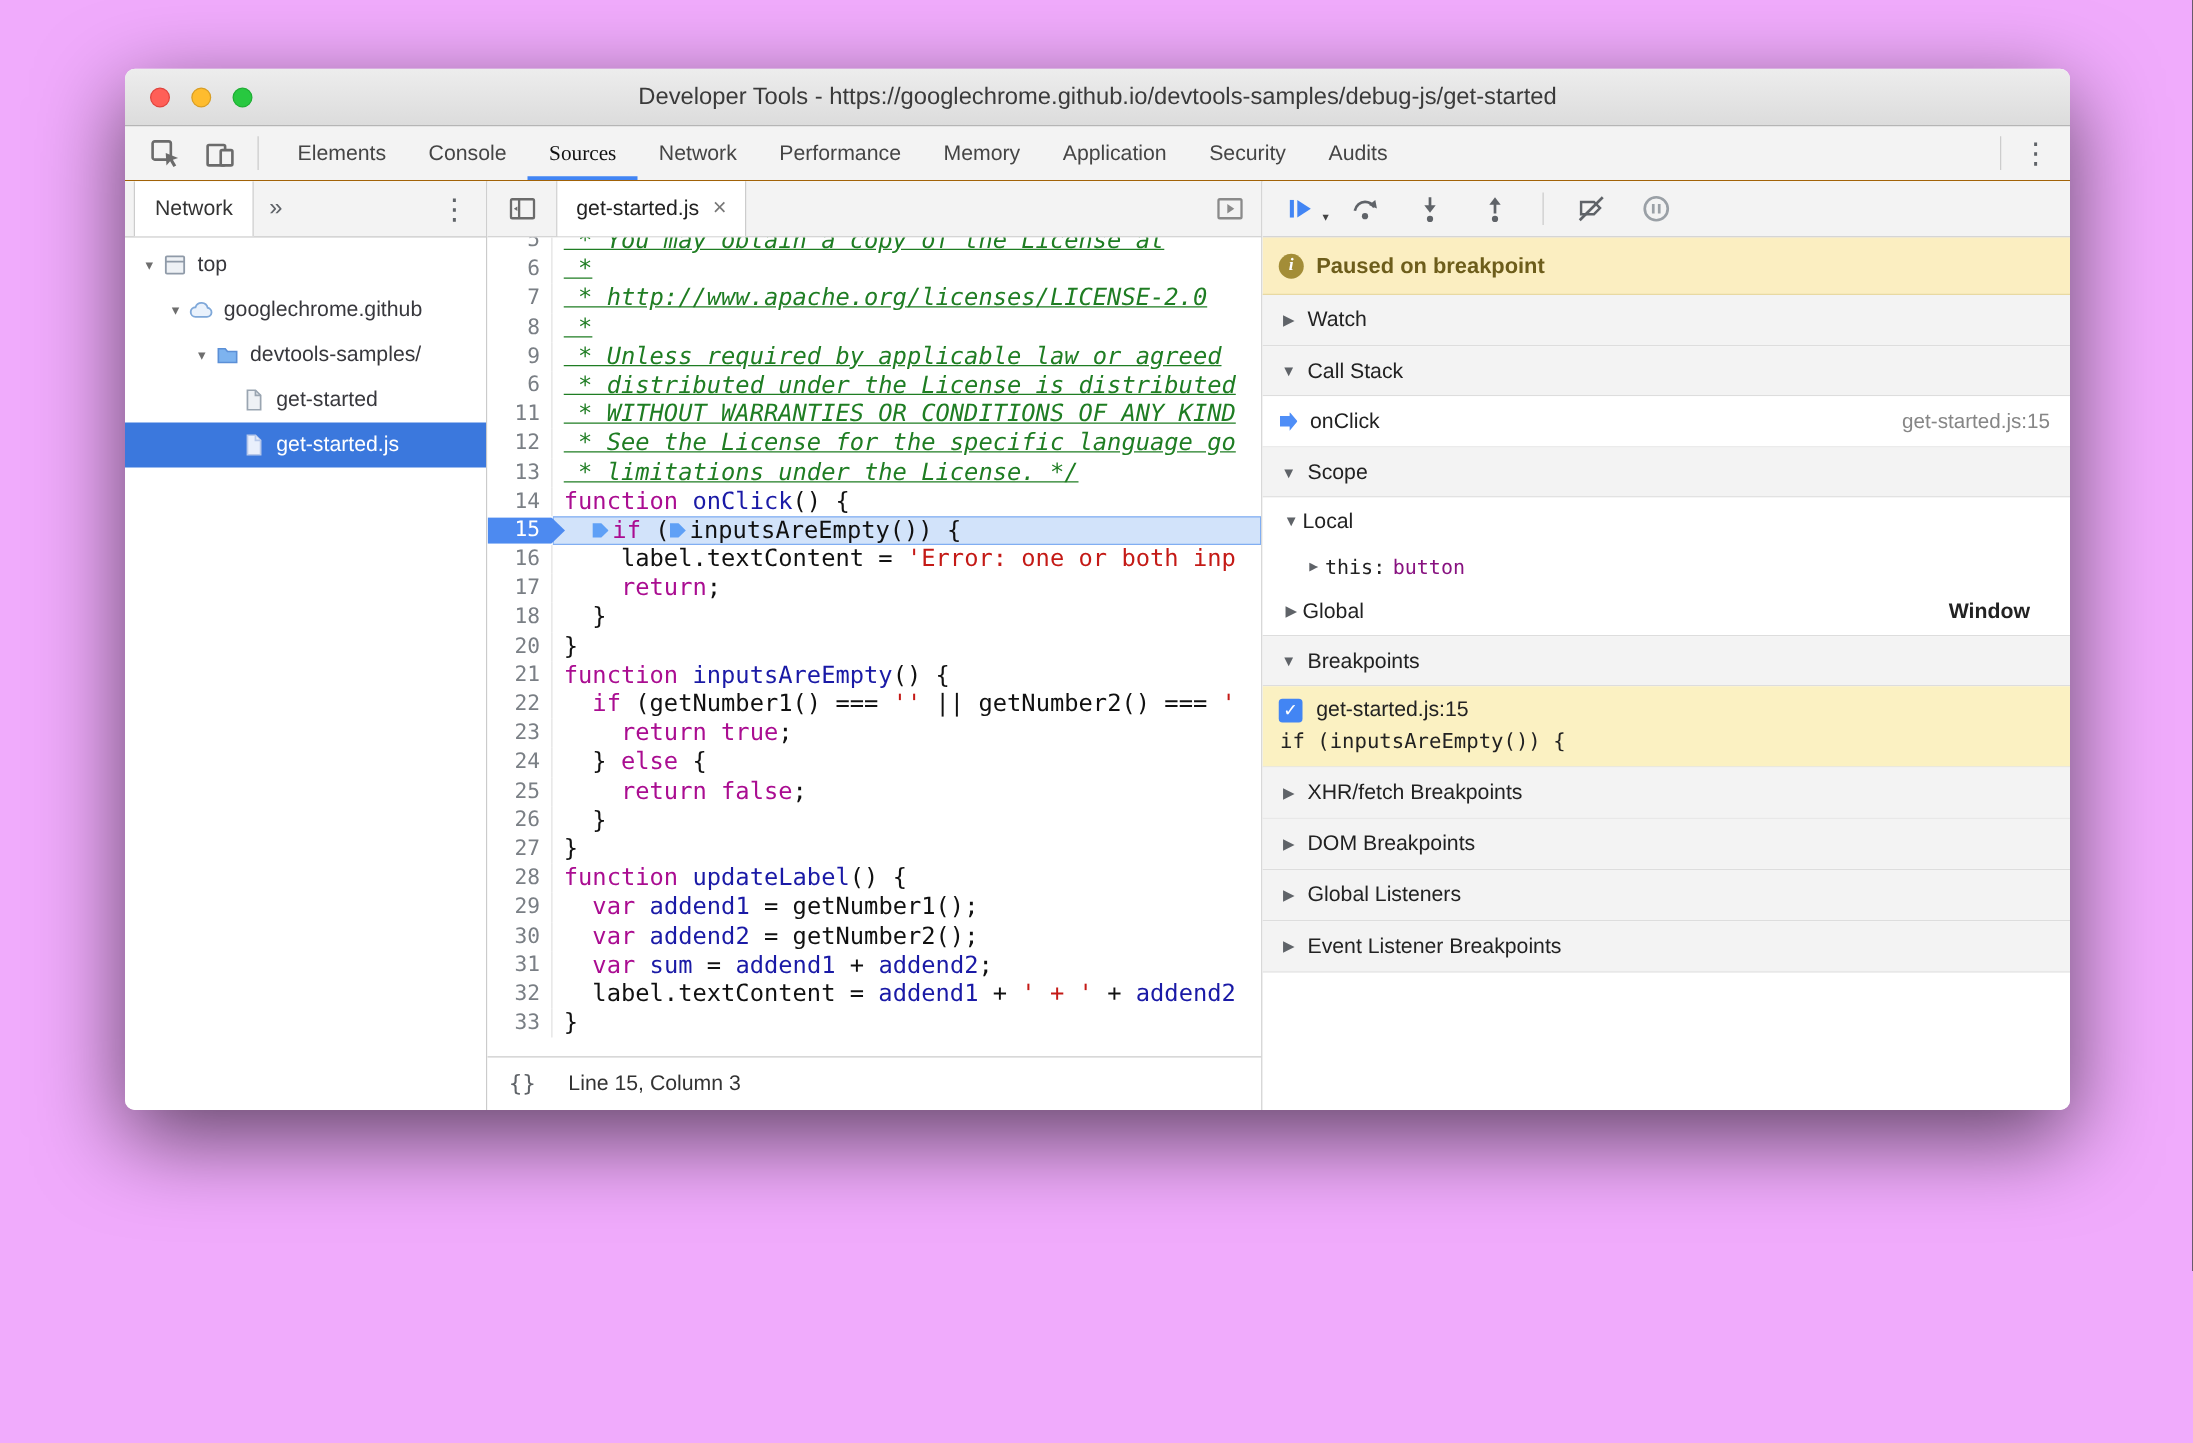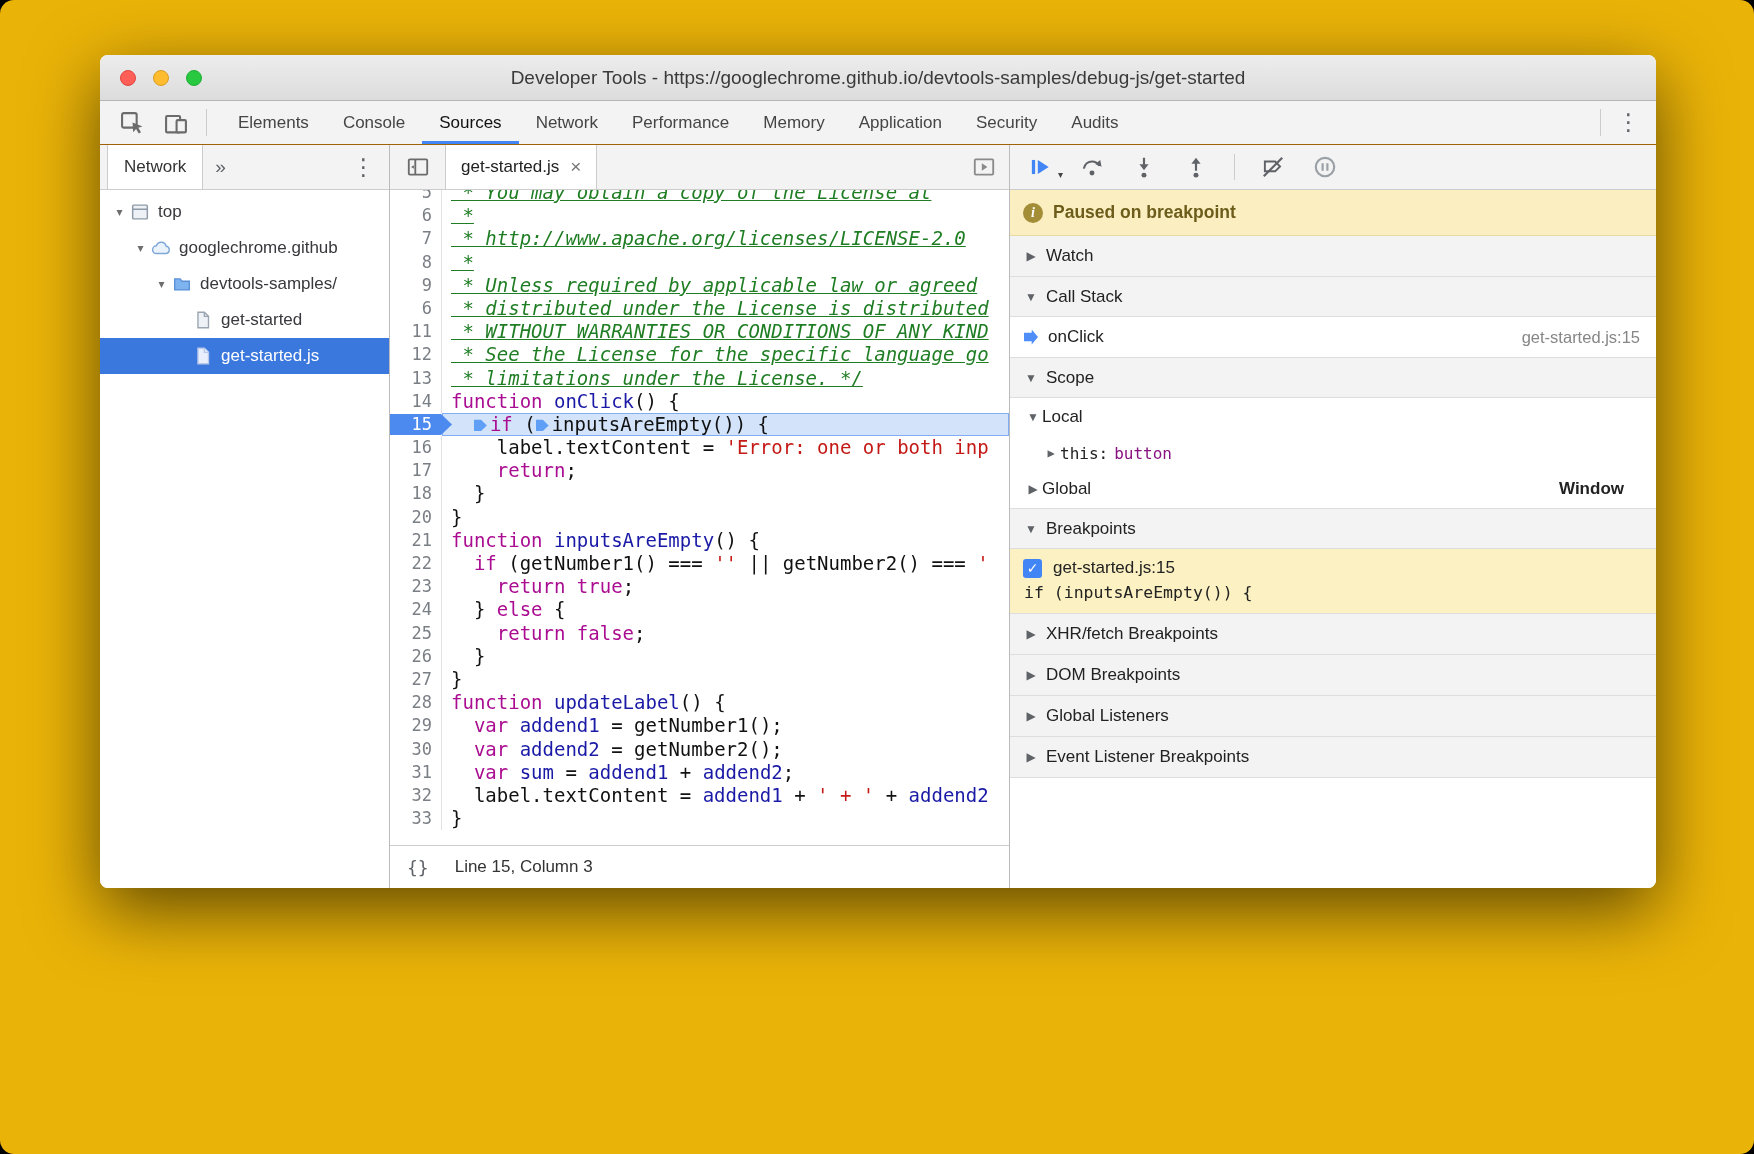--- a/index.html
+++ b/index.html
@@ -1,18 +1,18 @@
 <!DOCTYPE html>
 <html><head>
 <meta charset="utf-8">
 <style>
   * { margin:0; padding:0; box-sizing:border-box; }
   html,body { width:1754px; height:1154px; background:#000; overflow:hidden; }
   body { font-family:"Liberation Sans","DejaVu Sans",sans-serif; }
-  .stage { position:relative; width:1754px; height:1154px; background:#eab308;border-radius:14px; }
+  .stage { position:relative; width:1754px; height:1154px; background:#f0abfc; }
   .window { position:absolute; left:100px; top:55px; width:1556px; height:833px;
             background:#fff; border-radius:8px; overflow:hidden;
             box-shadow:0 22px 70px rgba(0,0,0,.6); display:flex; flex-direction:column; }
 
   
   .titlebar { height:46px; flex:0 0 46px; background:linear-gradient(#ededed,#dcdcdc);
               border-bottom:1px solid #b5b5b5; display:flex; align-items:center; position:relative; }
   .lights { position:absolute; left:20px; top:0; bottom:0; display:flex; align-items:center; gap:17px; }
   .light { width:16px; height:16px; border-radius:50%; }
   .light.red    { background:#ff5f57; border:1px solid #e0443e; }
@@ -21,21 +21,21 @@
   .title { flex:1; text-align:center; font-size:19px; color:#3a3a3a; font-weight:500; }
 
   
   .toolbar { height:44px; flex:0 0 44px; background:#f3f3f3; border-bottom:1px solid #a16207;
              display:flex; align-items:stretch; padding-left:10px; }
   .tool-btn { display:flex; align-items:center; justify-content:center; padding:0 8px; cursor:default; }
   .vsep { width:1px; background:#ccc; margin:8px 8px; }
   .tabs { display:flex; align-items:stretch; margin-left:6px; }
   .tab { display:flex; align-items:center; padding:0 17px; font-size:17px; color:#454545;
          border-bottom:3px solid transparent; padding-top:3px; }
-  .tab.selected { color:#111; border-bottom-color:#4285f4; }
+  .tab.selected { color:#111; border-bottom-color:#4285f4;font-family:Liberation Serif, serif; }
   .kebab { font-size:23px; color:#5f6368; line-height:1; }
   .spacer { flex:1; }
 
   
   .content { flex:1; display:flex; min-height:0; }
 
   
   .left-pane { width:290px; flex:0 0 290px; border-right:1px solid #bbb; display:flex;
                flex-direction:column; background:#fff; overflow:hidden; }
   .left-toolbar { height:45px; flex:0 0 45px; background:#f3f3f3; border-bottom:1px solid #ccc;

